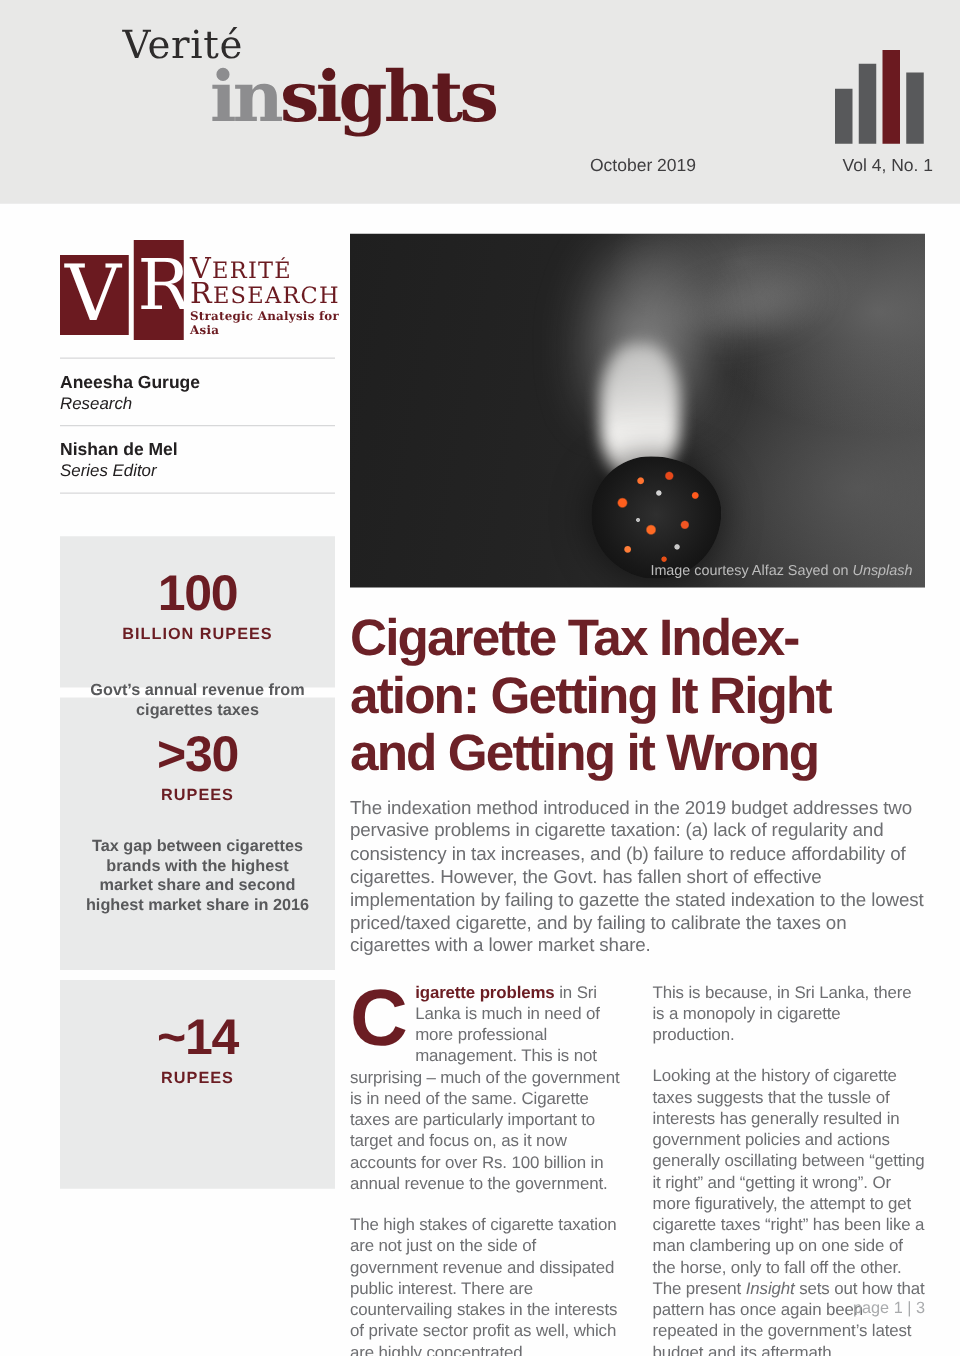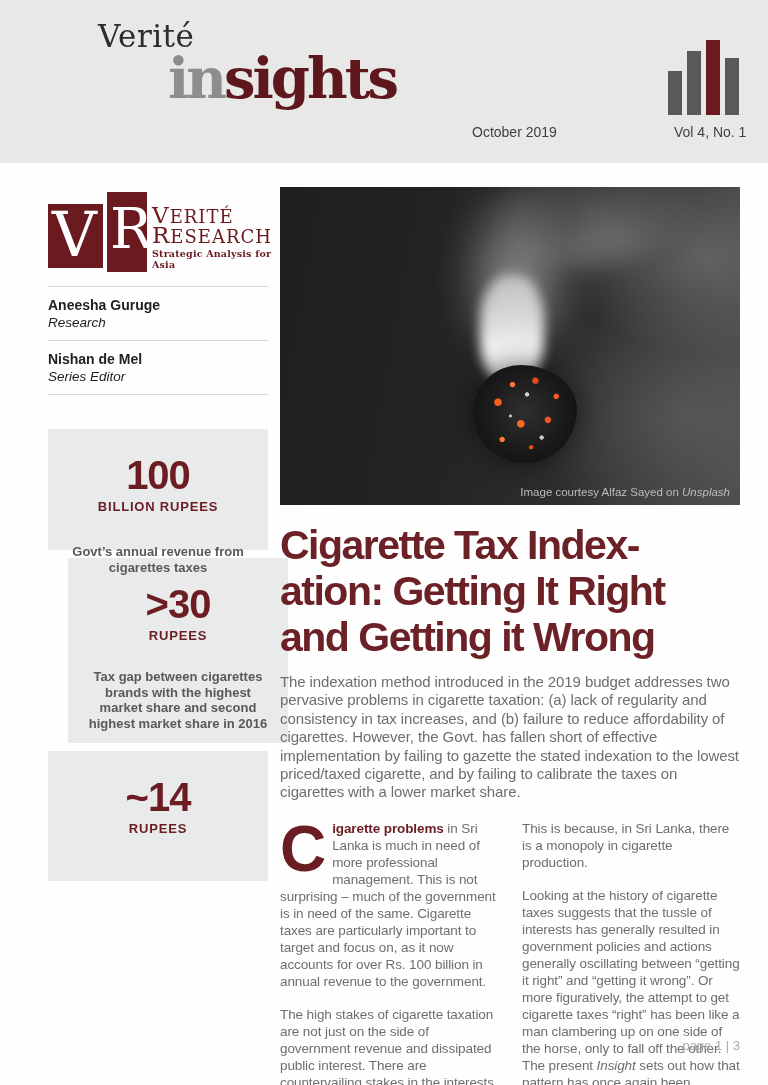--- a/index.html
+++ b/index.html
@@ -36,28 +36,28 @@
   .about { margin-top:8px; color:#949698; font-size:13px; line-height:14.8px; }
   .divider { border:none; border-top:1px solid #d7d8d9; margin:10px 0; }
   .contrib-name { font-size:14px; font-weight:bold; color:#232021; }
   .contrib-role { font-size:13.5px; font-style:italic; color:#232021; margin-top:2px; }
   .stats { margin-top:34px; }
   .stat-card { background:#e9eaea; width:220px; margin-bottom:8px; text-align:center; padding:26px 16px 10px 16px; }
   .stat-value { color:#6b1d23; font-size:40px; line-height:40px; font-weight:bold; letter-spacing:-1px; }
   .stat-unit { color:#6b1d23; font-size:13px; font-weight:bold; letter-spacing:0.8px; margin-top:4px; }
   .stat-desc { color:#58595b; font-size:13px; line-height:15.5px; font-weight:bold; margin-top:30px; }
   .stat-card.s1 { height:121px; }
-  .stat-card.s2 { height:185px;margin-left:20px; }
-  .stat-card.s3 { height:130px; }
+  .stat-card.s2 { height:218px; }
+  .stat-card.s3 { height:167px; }
   .stat-card.s2 .stat-desc, .stat-card.s3 .stat-desc { margin-top:26px; }
 
   
   .main { position:absolute; left:280px; top:187px; width:460px; }
 
-  .photo { position:relative; width:460px; height:318px; overflow:hidden;
+  .photo { position:relative; width:460px; height:283px; overflow:hidden;
     background:
       radial-gradient(ellipse 200px 140px at 92% 22%, rgba(140,140,140,0.45), transparent 70%),
       radial-gradient(ellipse 230px 170px at 88% 72%, rgba(115,115,115,0.42), transparent 70%),
       radial-gradient(ellipse 150px 90px at 68% 8%, rgba(150,150,150,0.35), transparent 70%),
       linear-gradient(100deg, #1f1f1f 0%, #242424 40%, #2e2e2e 65%, #3f3f3f 85%, #4c4c4c 100%);
   }
   .smoke-col { position:absolute; left:176px; top:0; width:120px; height:150px; filter:blur(16px);
     background:radial-gradient(ellipse 55% 70% at 50% 60%, rgba(235,235,235,0.55), rgba(200,200,200,0.18) 70%, transparent 100%); }
   .smoke-wisp { position:absolute; left:240px; top:10px; width:190px; height:90px; filter:blur(12px); transform:rotate(-12deg);
     background:radial-gradient(ellipse 50% 45% at 40% 50%, rgba(220,220,220,0.30), transparent 75%); }

